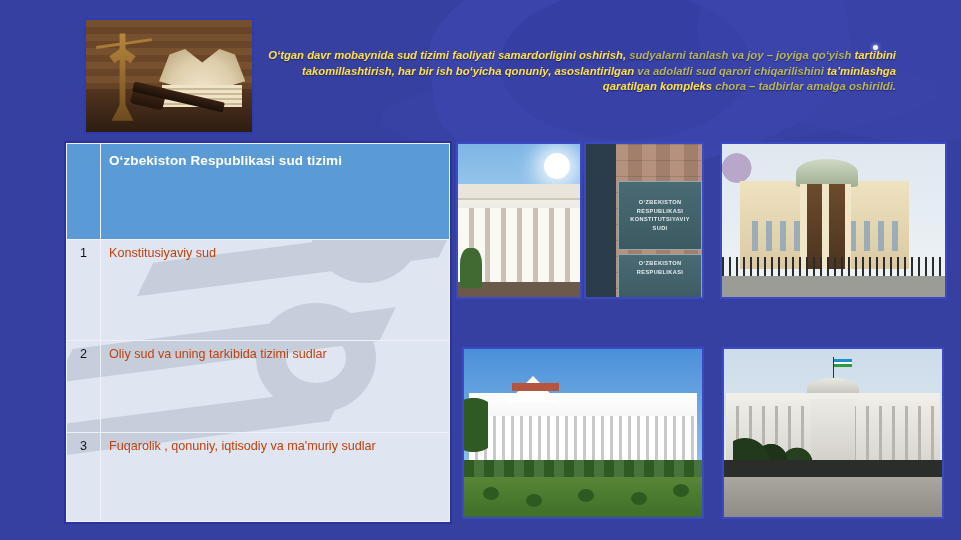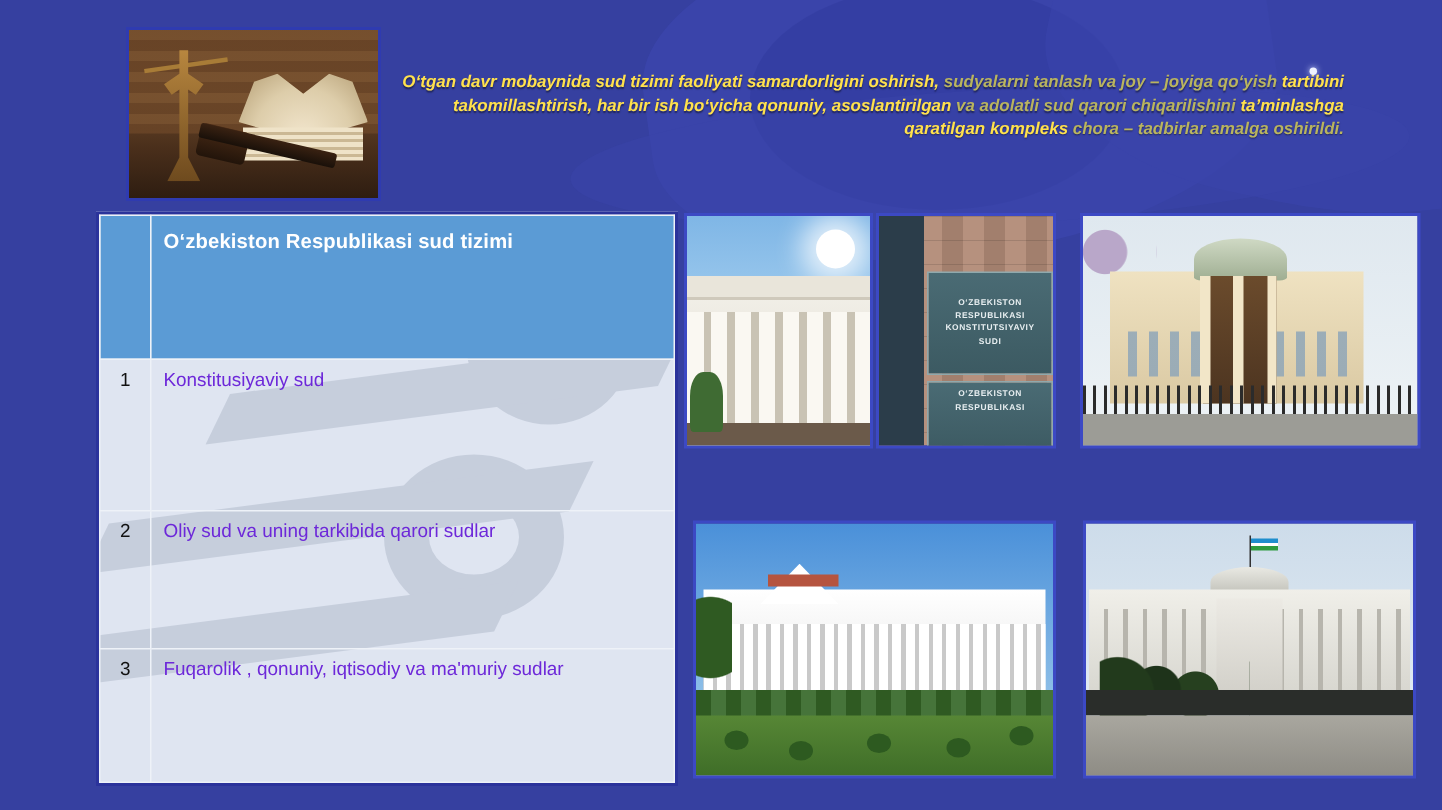--- a/index.html
+++ b/index.html
@@ -73,21 +73,21 @@
           border:30px solid #a9b3c4;background:transparent;box-sizing:border-box;}
   .wm .e1{left:178px;top:15px;width:70px;height:34px;border-radius:50%;}
   .wm .e2{left:128px;top:52px;width:74px;height:30px;border-radius:50%;}
 
   table.sudtbl{position:relative;border-collapse:collapse;width:100%;height:100%;
      table-layout:fixed;border-radius:20px;}
   table.sudtbl td{vertical-align:top;border:1px solid #eef2f8;padding:0;}
   td.c-num{width:33px;text-align:center;}
   .hdr td{background:#5b9bd5;color:#ffffff;}
   .hdr .h-title{font-weight:bold;font-size:13.5px;padding:9px 0 0 8px;letter-spacing:.1px;}
-  .row td{background:rgba(223,229,241,.0);color:#6d28d9;font-size:12.6px;}
+  .row td{background:rgba(223,229,241,.0);color:#c2410c;font-size:12.6px;}
   .row .c-num{padding:6px 0 0 0;font-size:12.6px;color:#111;}
   .row .c-txt{padding:6px 8px 0 8px;line-height:15px;}
   tr.hdr{height:95px;}
   tr.r1{height:100px;}
   tr.r2{height:92px;}
   tr.r3{height:88px;}
 
   
   .ph{position:absolute;border:2px solid #3c49c4;box-sizing:border-box;overflow:hidden;}
   .ph-court1{left:456px;top:142px;width:126px;height:157px;}
@@ -224,21 +224,21 @@
           <tr class="hdr">
         <td class="c-num"></td>
         <td class="h-title">O‘zbekiston Respublikasi sud tizimi</td>
       </tr>
       <tr class="row r1">
         <td class="c-num">1</td>
         <td class="c-txt">Konstitusiyaviy  sud</td>
       </tr>
       <tr class="row r2">
         <td class="c-num">2</td>
-        <td class="c-txt">Oliy sud va uning tarkibida qarori sudlar</td>
+        <td class="c-txt">Oliy sud va uning tarkibida tizimi sudlar</td>
       </tr>
       <tr class="row r3">
         <td class="c-num">3</td>
         <td class="c-txt">Fuqarolik , qonuniy, iqtisodiy va ma'muriy sudlar</td>
       </tr>
     </tbody>
       </table>
   </div>
 
   <div class="ph ph-court1">

